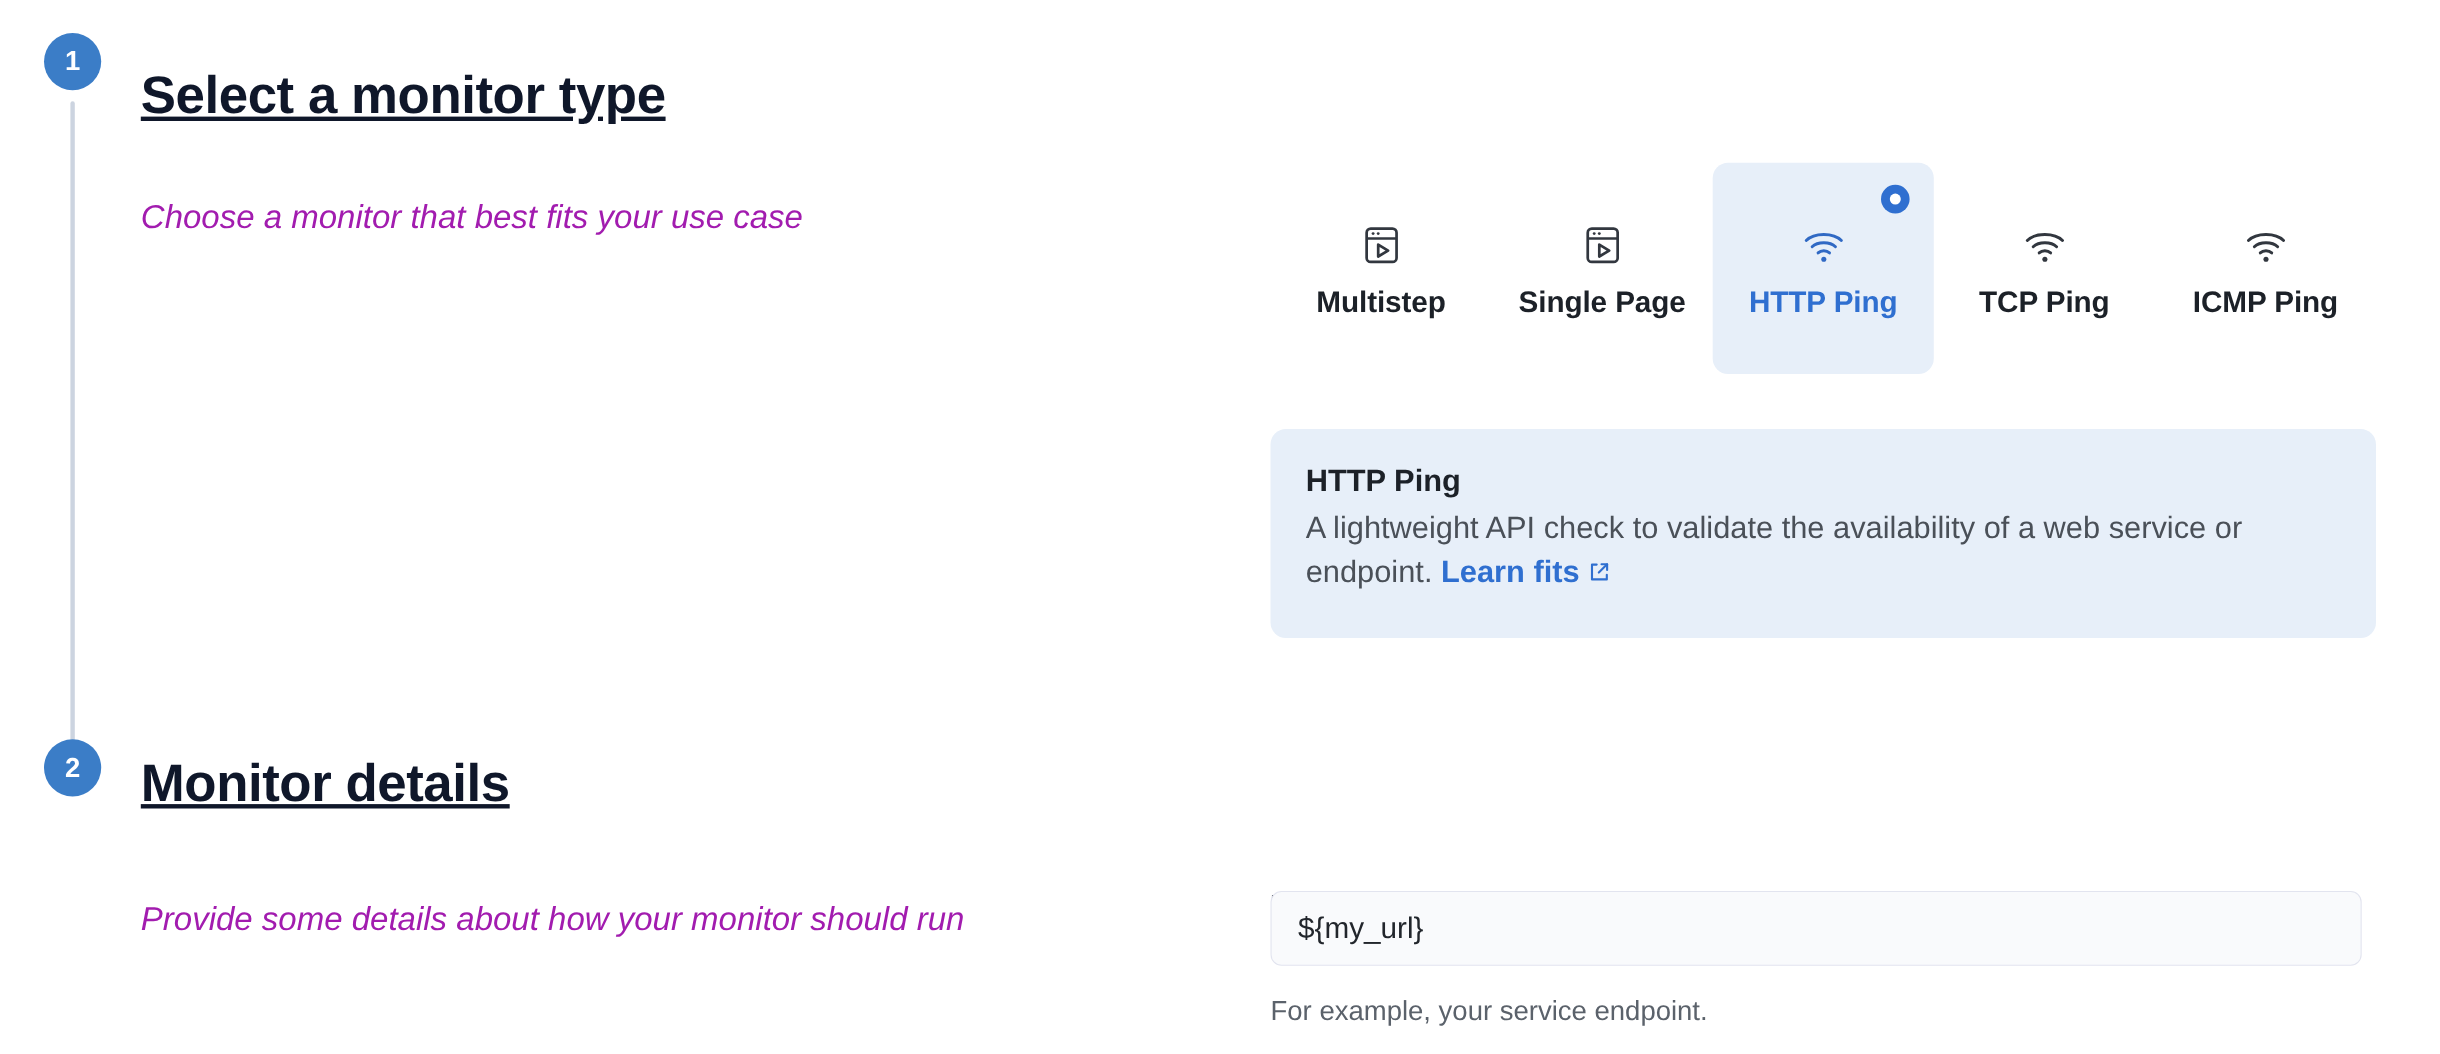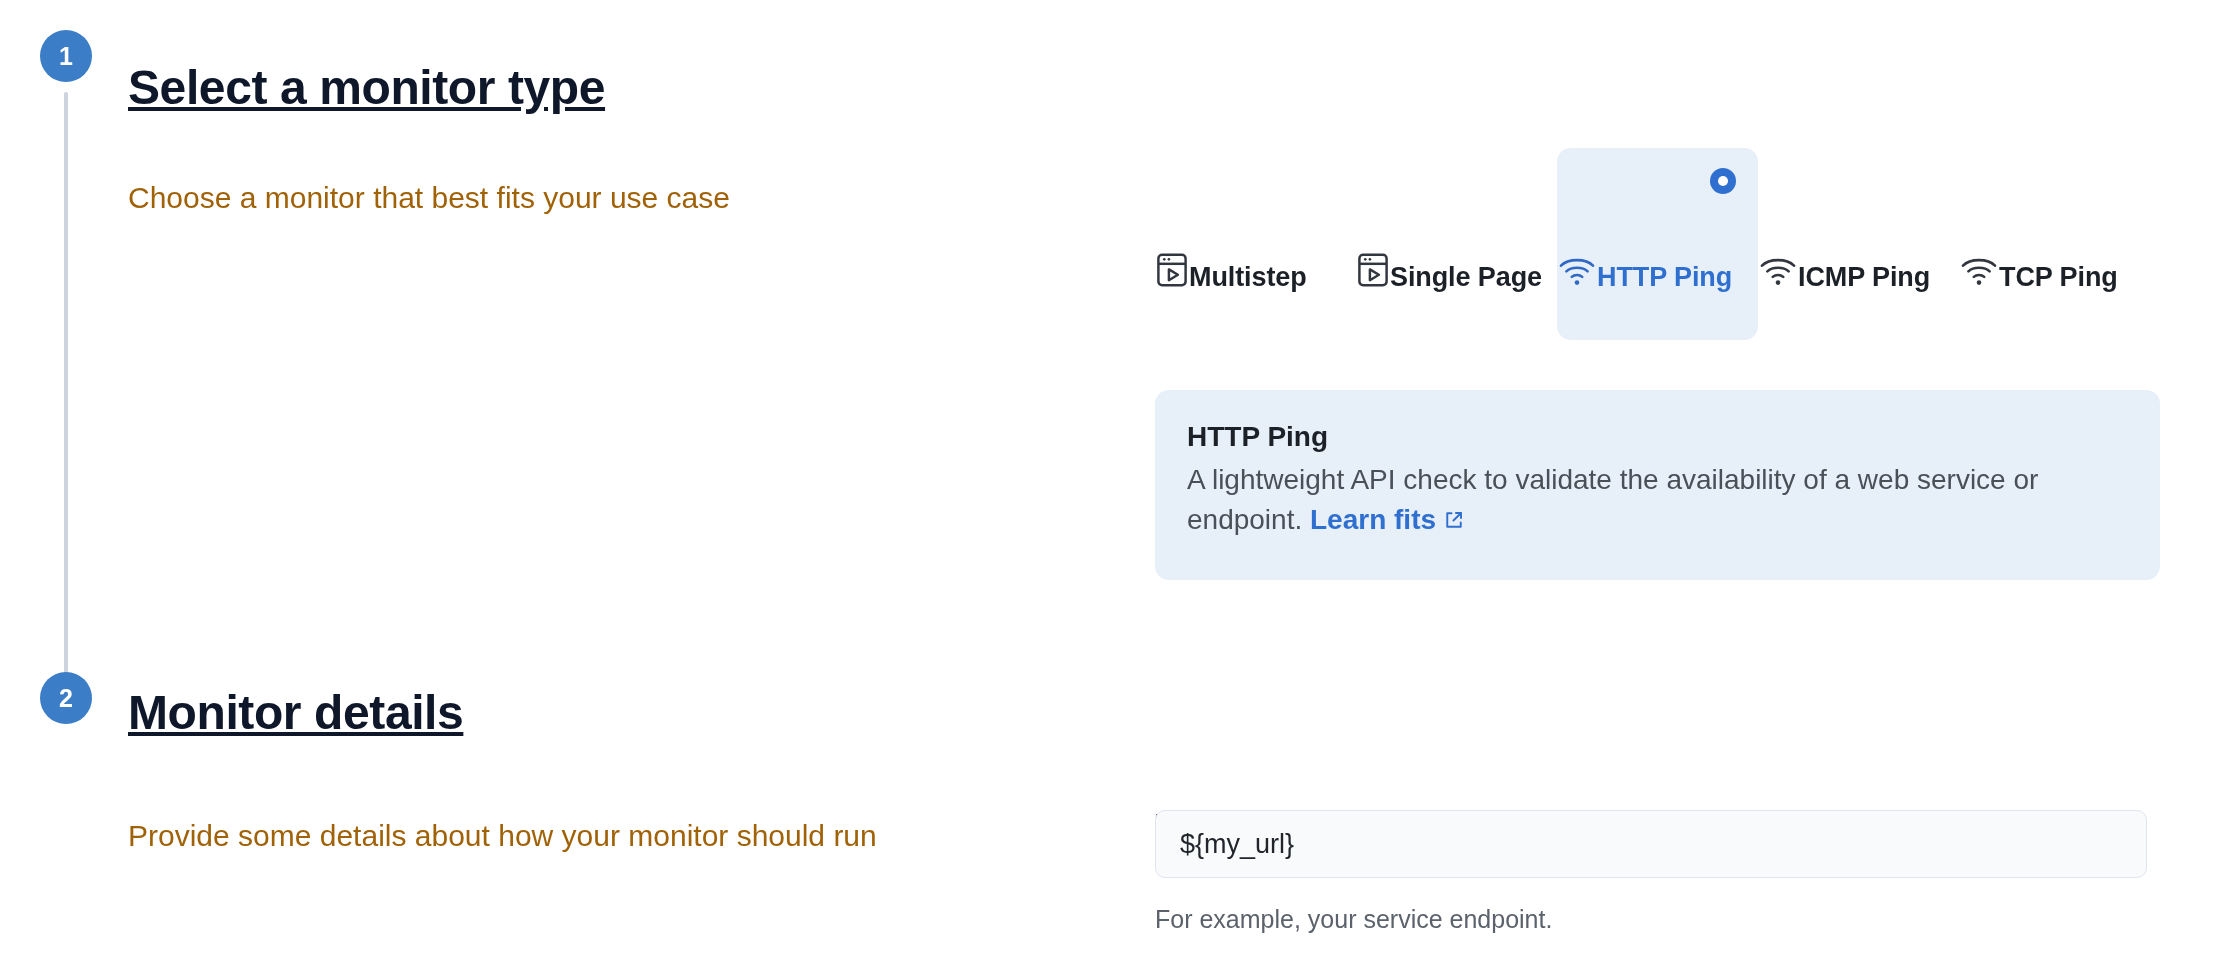--- a/index.html
+++ b/index.html
@@ -62,23 +62,24 @@
     text-decoration: underline;
   }
   .step-title.one { top: 30px; }
   .step-title.two { top: 655px; text-align: right; }
 
   .step-desc {
     position: absolute;
     left: 128px;
     font-size: 30px;
     font-weight: 400;
-    color: #a16207;
+    color: #a21caf;
     line-height: 1.3;
     white-space: nowrap;
+    font-style: italic;
   }
   .step-desc.one { top: 148px; }
   .step-desc.two { top: 786px; }
 
   
   .type-row {
     position: absolute;
     left: 1155px;
     top: 148px;
     width: 1005px;
@@ -86,21 +87,21 @@
     align-items: flex-start;
   }
 
   .type-card {
     position: relative;
     flex: 1 1 0;
     height: 192px;
     border-radius: 14px;
     background: transparent;
     display: flex;
-    flex-direction: row;
+    flex-direction: column;
     align-items: center;
     justify-content: flex-start;
     padding-top: 52px;
     cursor: pointer;
   }
   .type-card.selected { background: #e7eff9; }
 
   .type-icon {
     height: 46px;
     display: flex;
@@ -272,33 +273,33 @@
 
     <div class="type-card">
       <span class="type-icon">
         <svg width="40" height="34" viewBox="0 0 26 22" fill="none" stroke="currentColor" stroke-width="1.7" stroke-linecap="round">
           <path d="M2.6 8.2 C7.2 3.4 18.8 3.4 23.4 8.2"></path>
           <path d="M6.1 11.9 C9.3 8.7 16.7 8.7 19.9 11.9"></path>
           <path d="M9.6 15.5 C11.4 13.8 14.6 13.8 16.4 15.5"></path>
           <circle cx="13" cy="19.2" r="1.5" fill="currentColor" stroke="none"></circle>
         </svg>
       </span>
-      <span class="type-label">ICMP Ping</span>
+      <span class="type-label">TCP Ping</span>
     </div>
 
     <div class="type-card">
       <span class="type-icon">
         <svg width="40" height="34" viewBox="0 0 26 22" fill="none" stroke="currentColor" stroke-width="1.7" stroke-linecap="round">
           <path d="M2.6 8.2 C7.2 3.4 18.8 3.4 23.4 8.2"></path>
           <path d="M6.1 11.9 C9.3 8.7 16.7 8.7 19.9 11.9"></path>
           <path d="M9.6 15.5 C11.4 13.8 14.6 13.8 16.4 15.5"></path>
           <circle cx="13" cy="19.2" r="1.5" fill="currentColor" stroke="none"></circle>
         </svg>
       </span>
-      <span class="type-label">TCP Ping</span>
+      <span class="type-label">ICMP Ping</span>
     </div>
 
   </div>
 
   <div class="info-box">
     <div class="info-title">HTTP Ping</div>
     <p class="info-body"><span>A lightweight API check to validate the availability of a web service or endpoint.</span> <a class="info-link"><span>Learn fits</span><span class="ext-icon"><svg width="22" height="22" viewBox="0 0 16 16" fill="none" stroke="currentColor" stroke-width="1.4" stroke-linecap="round" stroke-linejoin="round">
               <path d="M6.2 3.1 H3.1 V12.9 H12.9 V9.8"></path>
               <path d="M9.4 2.9 H13.1 V6.6"></path>
               <line x1="13.1" y1="2.9" x2="7.6" y2="8.4"></line>

